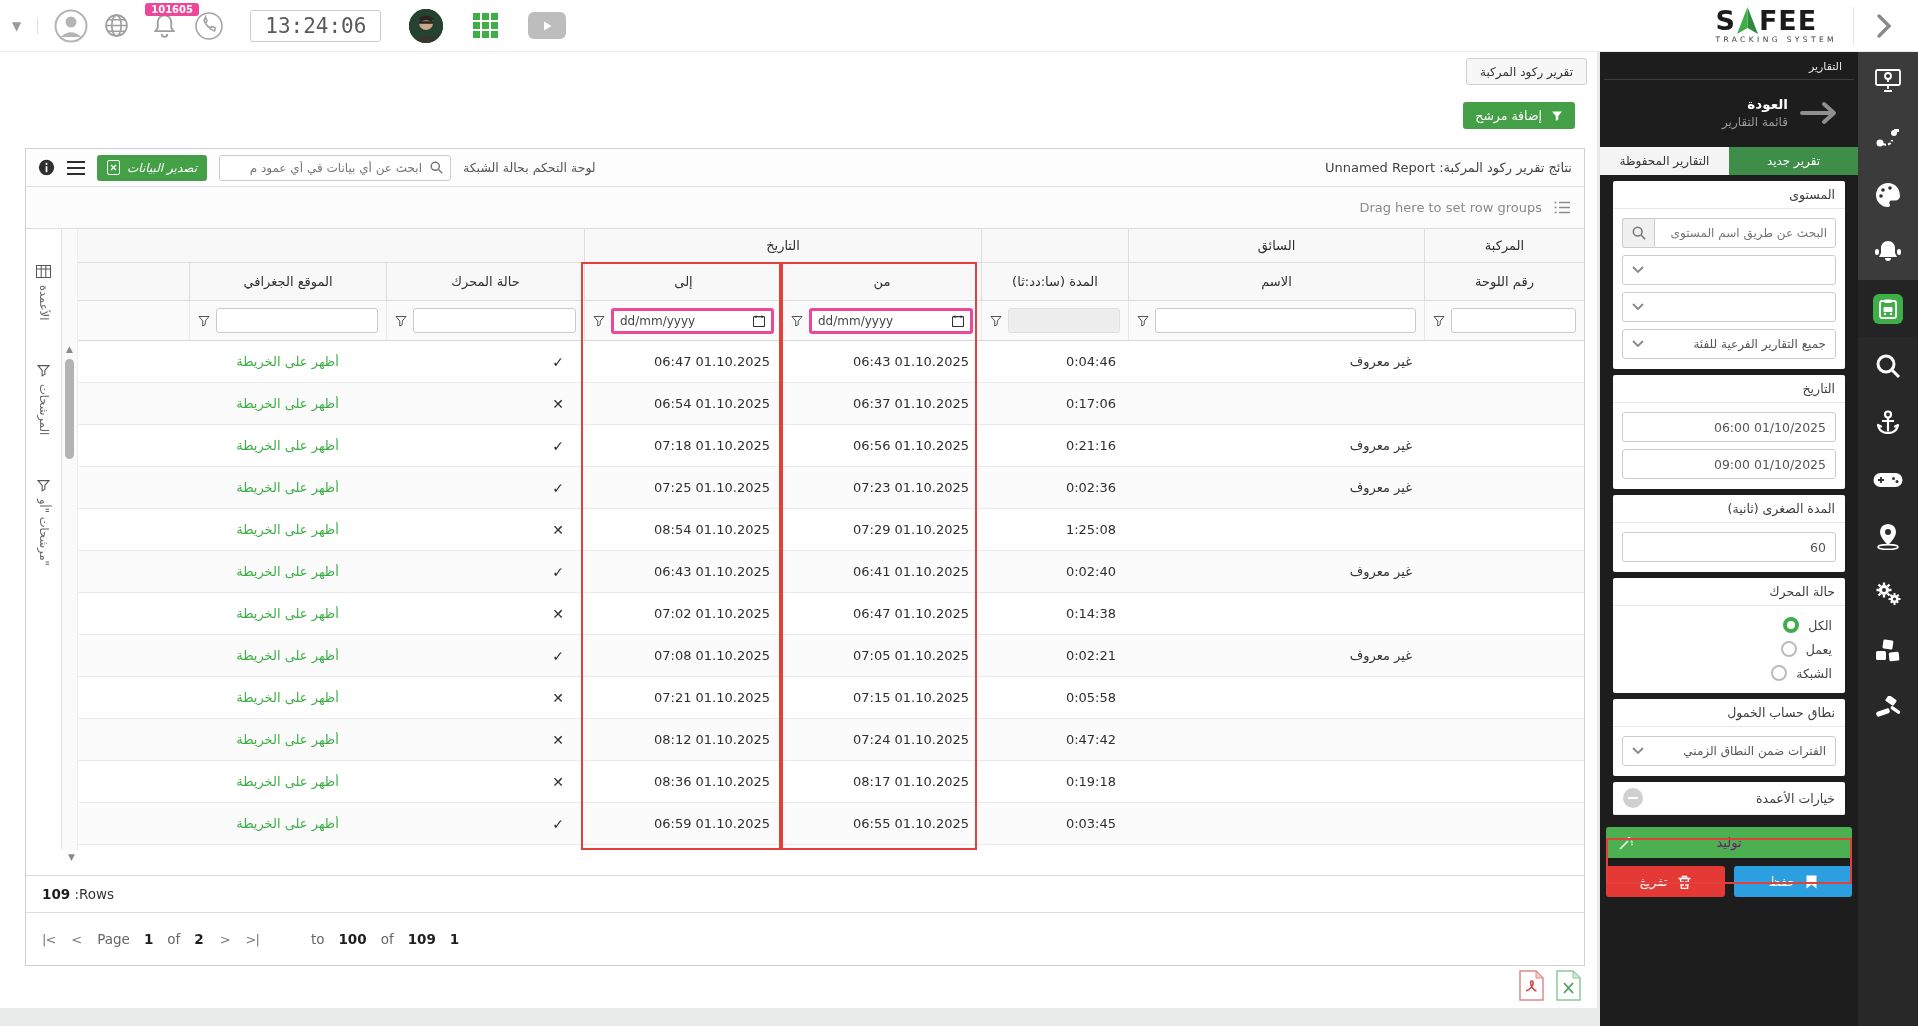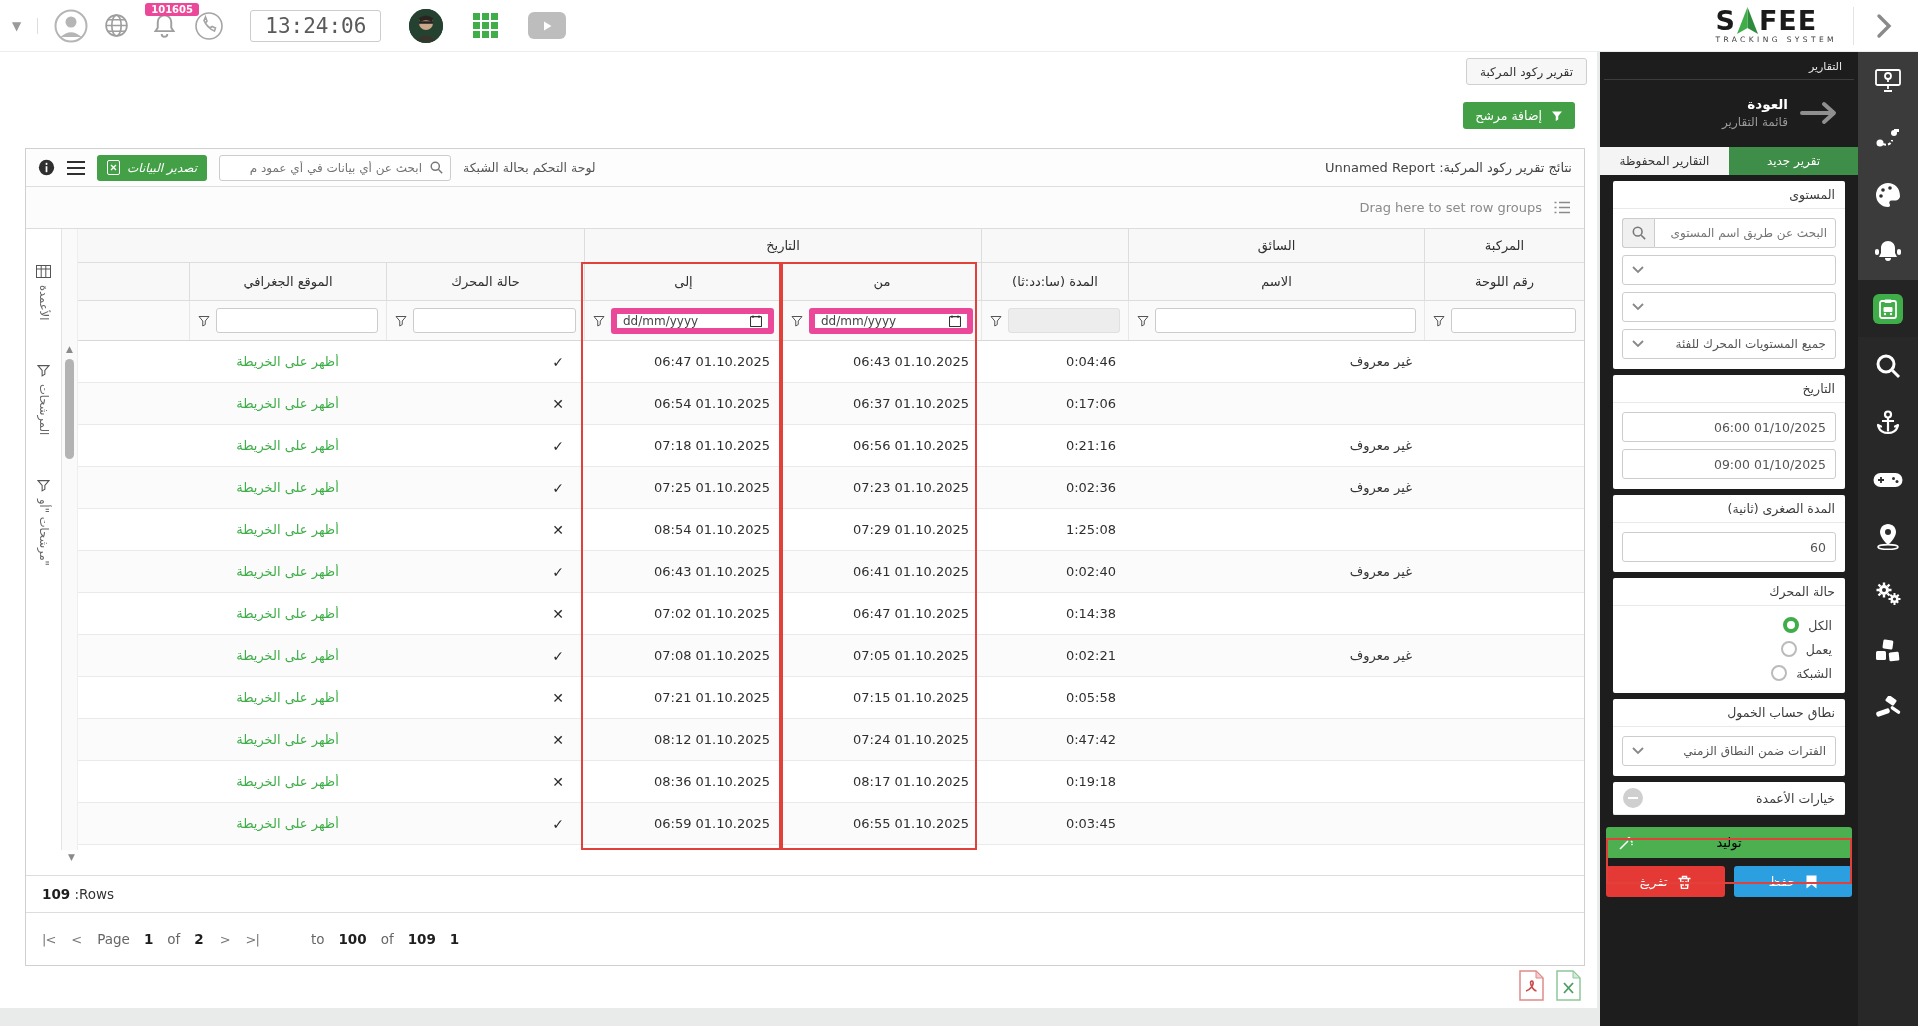--- a/index.html
+++ b/index.html
@@ -53,21 +53,21 @@
   .sb-search input { flex:1; border:1px solid #ccc; border-radius:0 3px 3px 0; padding:0 8px; font-size:12px; font-family:inherit; color:#555; min-width:0; }
   .sb-search .sbtn { width:32px; background:#f0f0f0; border:1px solid #ccc; border-right:none; border-radius:3px 0 0 3px; display:flex; align-items:center; justify-content:center; color:#777; cursor:pointer; }
   .fake-select { height:30px; border:1px solid #ccc; border-radius:3px; display:flex; align-items:center; justify-content:space-between; padding:0 9px; font-size:12px; color:#555; cursor:pointer; background:#fff; }
   .fake-select .chev { color:#888; }
   .sb-input { height:30px; border:1px solid #ccc; border-radius:3px; display:flex; align-items:center; justify-content:flex-start; padding:0 9px; font-size:12.5px; color:#555; }
   .sb-input span { direction:ltr; }
   .radio-row { display:flex; align-items:center; gap:9px; padding:2px 4px; font-size:12.5px; color:#444; cursor:pointer; }
   .radio { width:16px; height:16px; border-radius:50%; border:2px solid #bbb; background:#fff; }
   .radio.sel { border:4px solid #3fae49; }
   .minus-chip { width:20px; height:20px; border-radius:50%; background:#cfcfcf; color:#fff; display:flex; align-items:center; justify-content:center; cursor:pointer; }
-  .gen-btn { margin:12px 6px 4px; height:31px; background:#4caf50; border:none; border-radius:3px; color:#000000; font-size:13px; font-family:inherit; display:flex; align-items:center; justify-content:center; position:relative; cursor:pointer; width:calc(100% - 12px); }
+  .gen-btn { margin:12px 6px 4px; height:31px; background:#4caf50; border:none; border-radius:3px; color:#701a75; font-size:13px; font-family:inherit; display:flex; align-items:center; justify-content:center; position:relative; cursor:pointer; width:calc(100% - 12px); }
   .gen-btn .wand { position:absolute; left:12px; }
   .sb-btn-row { display:flex; gap:9px; margin:8px 6px 6px; }
   .sb-btn { flex:1; height:31px; border:none; border-radius:3px; color:#fff; font-size:13px; font-family:inherit; display:flex; align-items:center; justify-content:center; gap:10px; cursor:pointer; }
   .sb-btn.save { background:#2b9fe0; }
   .sb-btn.clear { background:#e53935; }
 
   
   .report-tooltip { position:absolute; top:6px; right:10px; height:27px; padding:12px 13px; background:#f7f7f7; border:1px solid #cfcfcf; border-radius:3px; font-size:12px; color:#333; display:flex; align-items:center; direction:rtl; }
   .add-filter { position:absolute; top:50px; right:22px; height:27px; background:#43a047; color:#fff; border:none; border-radius:3px; font-size:12.5px; font-family:inherit; padding:0 12px; display:flex; align-items:center; gap:9px; direction:rtl; cursor:pointer; }
 
@@ -92,21 +92,21 @@
   .h1, .h2, .frow, .t-row { display:grid; }
   .h1 { grid-template-columns:160px 296px 147px 397px 1fr; height:34px; background:#f8f8f8; border-bottom:1px solid #ddd; }
   .h2 { grid-template-columns:160px 296px 147px 199px 198px 198px 197px 1fr; height:38px; background:#f8f8f8; border-bottom:1px solid #ddd; }
   .hcell { display:flex; align-items:center; justify-content:center; font-size:13px; color:#2f2f2f; border-left:1px solid #ddd; cursor:pointer; }
   .h1 .hcell:last-child, .h2 .hcell:last-child { border-left:none; }
   .frow { grid-template-columns:160px 296px 147px 199px 198px 198px 197px 1fr; height:40px; background:#fafafa; border-bottom:1px solid #d8d8d8; }
   .fcell { direction:ltr; display:flex; align-items:center; gap:6px; padding:0 8px; border-left:1px solid #e7e7e7; }
   .frow .fcell:last-child { border-left:none; }
   .fcell input { flex:1; height:25px; border:1px solid #ccc; border-radius:3px; min-width:0; background:#fff; font-family:inherit; padding:0 6px; font-size:12px; }
   .fcell input:disabled { background:#ededed; border-color:#e0e0e0; }
-  .fdate { flex:1; height:26px; border:6px solid #ec4899; border-radius:3px; background:#fff; display:flex; align-items:center; justify-content:space-between; padding:0 6px; font-size:12px; color:#444; }
+  .fdate { flex:1; height:26px; border:3px solid #ec4899; border-radius:3px; background:#fff; display:flex; align-items:center; justify-content:space-between; padding:0 6px; font-size:12px; color:#444; }
   .funnel { color:#555; flex:0 0 auto; cursor:pointer; }
 
   .t-rows { }
   .t-row { grid-template-columns:160px 296px 147px 199px 198px 198px 197px 1fr; height:42px; border-bottom:1px solid #eaeaea; align-items:center; }
   .t-row:nth-child(even) { background:#fbfbfb; }
   .tcell { padding:0 12px; white-space:nowrap; overflow:hidden; }
   .tcell.date { direction:ltr; text-align:right; color:#2f2f2f; }
   .tcell.dur { direction:ltr; text-align:right; color:#2f2f2f; }
   .tcell.engine { text-align:right; padding-inline-start:20px; font-size:14px; color:#2b2b2b; }
   .tcell.loc { text-align:center; color:#3fae49; cursor:pointer; }
@@ -620,21 +620,21 @@
         </div>
         <div class="fake-select">
           <span></span>
           <span class="chev">
               <svg width="12" height="8" viewBox="0 0 12 8" fill="none" stroke="#888" stroke-width="1.8">
                 <path d="M1 1 l5 5 5-5"></path>
               </svg>
             </span>
         </div>
         <div class="fake-select">
-          <span>جميع المستويات المحرك للفئة</span>
+          <span>جميع التقارير الفرعية للفئة</span>
           <span class="chev">
               <svg width="12" height="8" viewBox="0 0 12 8" fill="none" stroke="#888" stroke-width="1.8">
                 <path d="M1 1 l5 5 5-5"></path>
               </svg>
             </span>
         </div>
       </div>
     </div>
 
     <div class="card">

